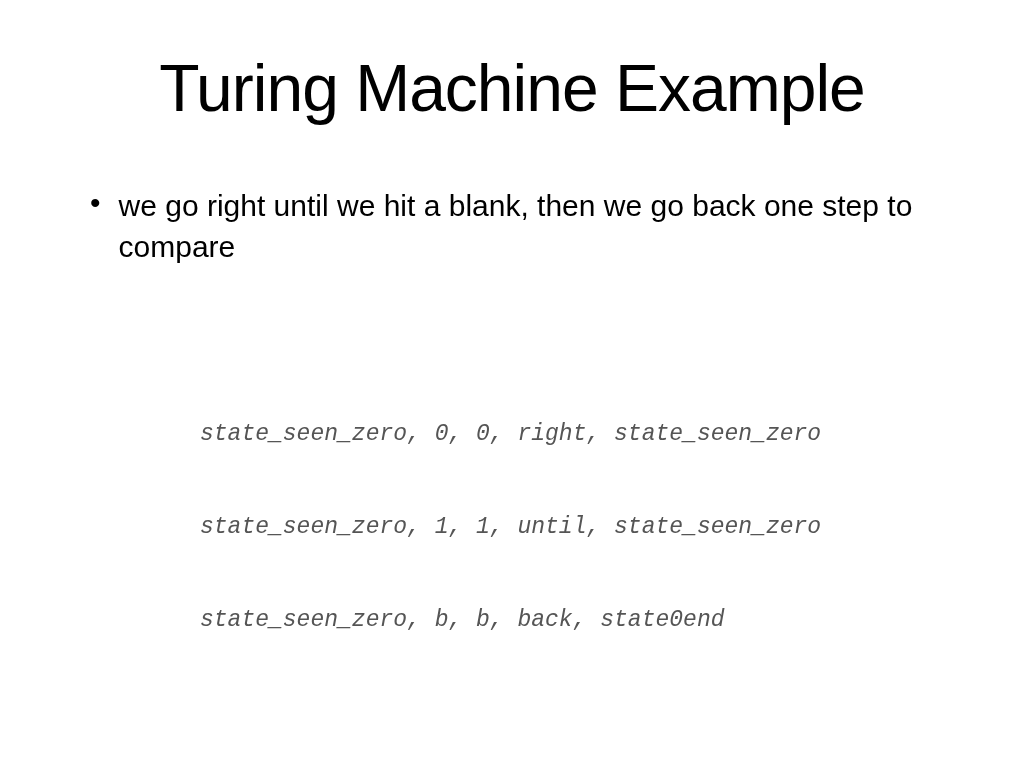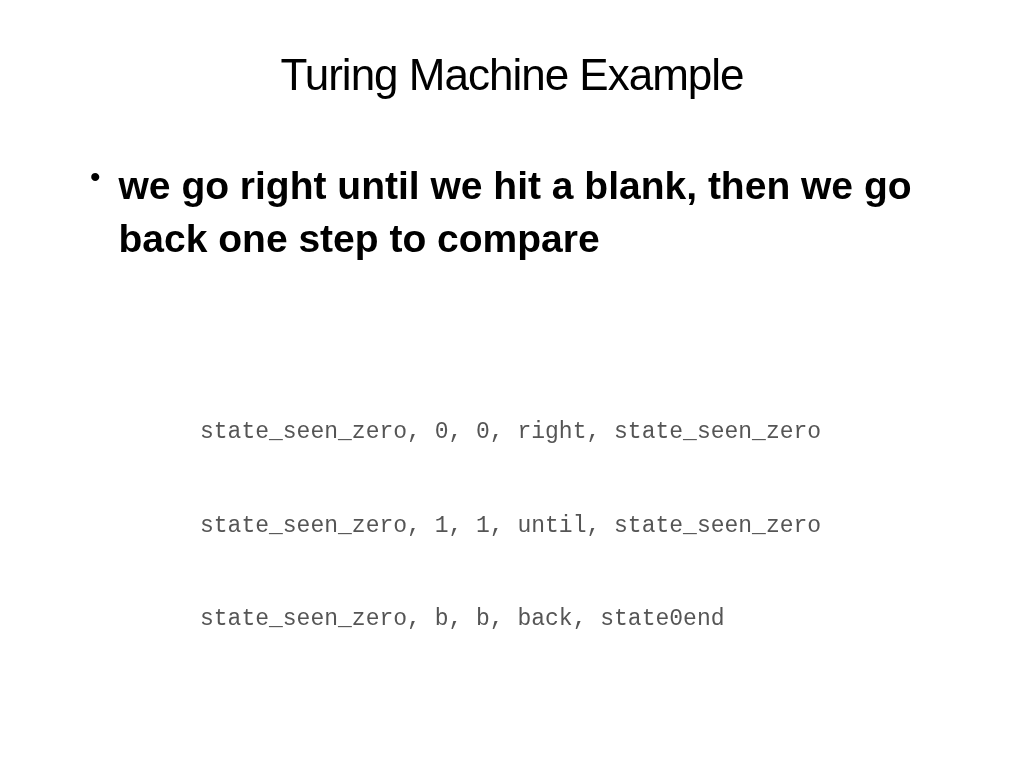--- a/index.html
+++ b/index.html
@@ -14,54 +14,55 @@
       font-family: Helvetica, Arial, sans-serif;
       color: #000;
       overflow: hidden;
     }
     .slide {
       width: 100%;
       height: 100%;
       padding: 50px 80px 40px 80px;
     }
     .title {
-      font-size: 44px;
+      font-size: 66px;
       font-weight: 400;
       text-align: center;
       margin-bottom: 60px;
       letter-spacing: -1px;
     }
     .bullet-row {
       display: flex;
       align-items: flex-start;
       margin-bottom: 28px;
       padding-left: 10px;
     }
     .bullet-dot {
       font-size: 30px;
       line-height: 1;
       margin-right: 18px;
       margin-top: 2px;
       flex-shrink: 0;
     }
     .bullet-text {
-      font-size: 39px;
+      font-size: 30px;
       line-height: 1.35;
-      font-weight: 700;
+      font-weight: 400;
     }
     .code-block {
       font-family: "Courier New", Courier, monospace;
       font-size: 23px;
       line-height: 1.35;
       color: #555;
       margin-left: 120px;
       white-space: pre;
     }
     .code-group {
       margin-bottom: 6px;
+      font-style: italic;
     }
   </style>
 </head>
 <body>
 
 <div class="slide">
   <h1 class="title">Turing Machine Example</h1>
 
   <div class="bullet-row">
     <span class="bullet-dot">•</span>

